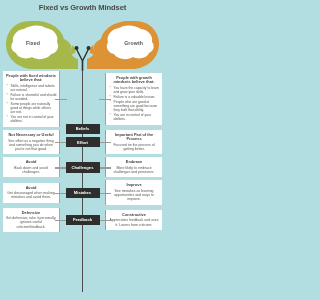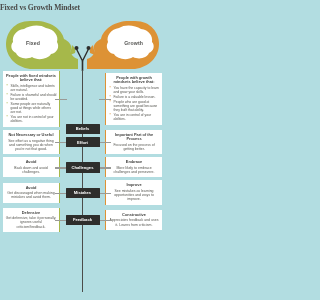--- a/index.html
+++ b/index.html
@@ -6,27 +6,27 @@
   html,body { width:165px; height:300px; }
   body {
     font-family:"Liberation Sans", sans-serif;
     background:#b2dde1;
     position:relative;
     overflow:hidden;
   }
 
   
   .title {
+    text-align:center;
     font-size:7.6px;
     line-height:8.6px;
     font-weight:700;
     color:#4a4a48;
     padding-top:4px;
     letter-spacing:-0.1px;
-    font-family:Liberation Serif, serif;
   }
 
   
   .heads {
     position:relative;
     width:165px;
     height:56px;
     margin-top:2px;
   }
   .heads svg { display:block; }

